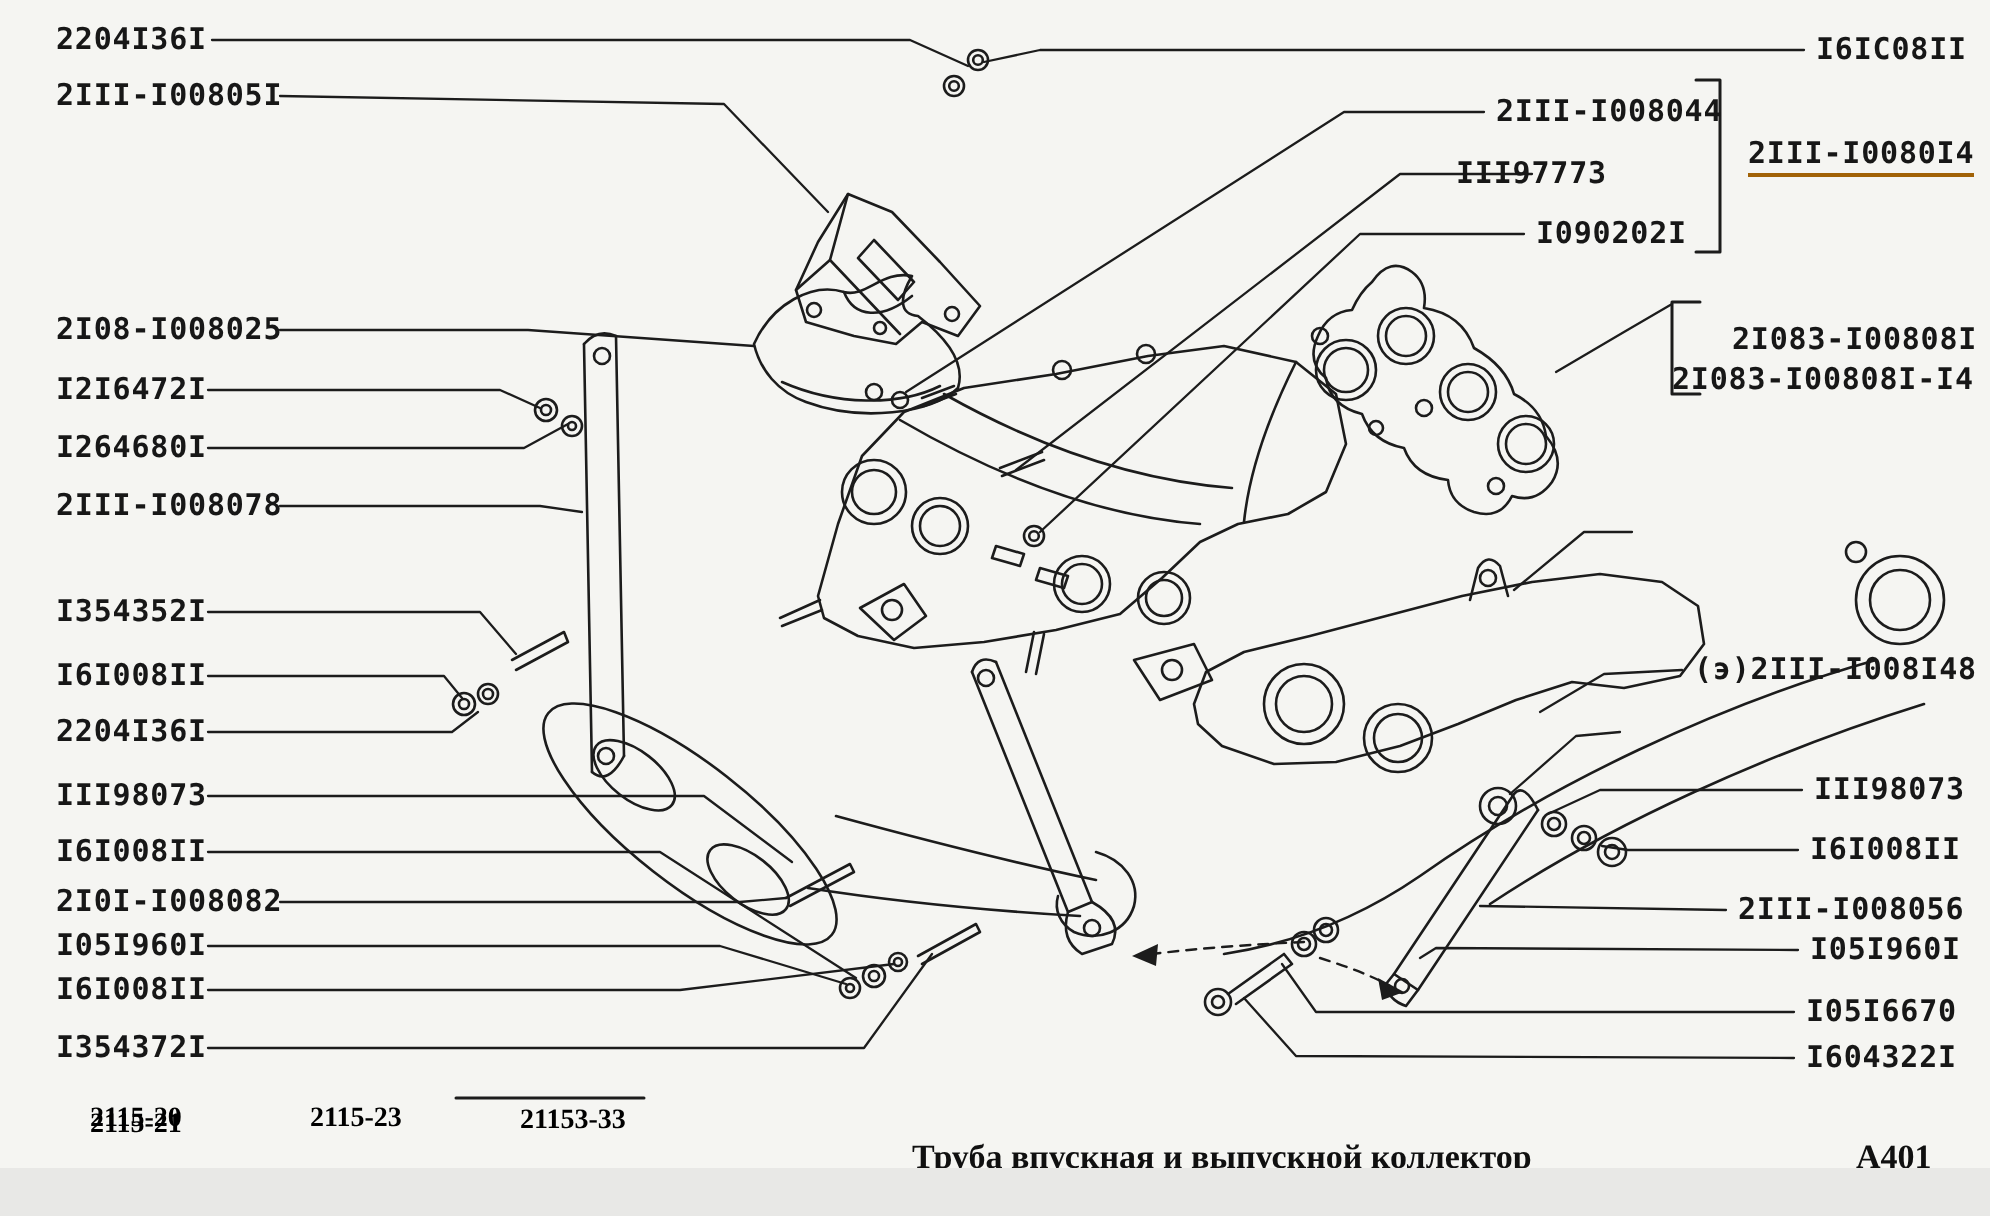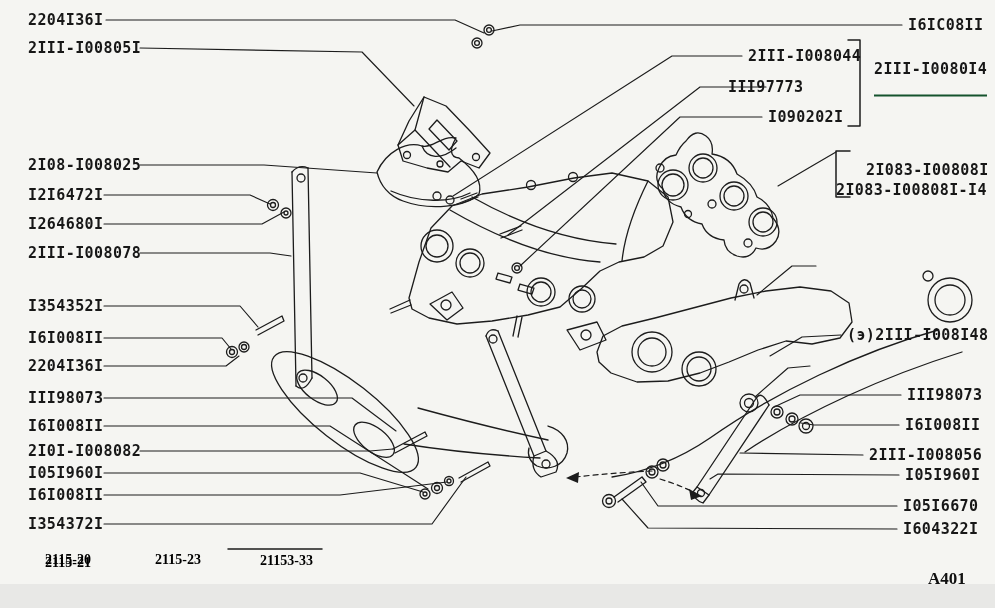--- a/index.html
+++ b/index.html
@@ -7,21 +7,21 @@
     position:relative;width:995px;height:584px;margin:0 auto;
     background:#f5f5f2;overflow:hidden;
     font-family:"DejaVu Sans Mono",monospace;
   }
   .plabel{
     position:absolute;
     font:600 15px/1 "DejaVu Sans Mono",monospace;
     color:#171717;letter-spacing:.4px;white-space:nowrap;
     transform:translateY(-50%);
   }
-  .plabel.u{border-bottom:2px solid #14532d;padding-bottom:18px;text-align:right;}
+  .plabel.u{border-bottom:2px solid #a16207;padding-bottom:2px;text-align:right;}
   .fnum{
     position:absolute;
     font:700 14px/1 "Liberation Serif",serif;
     color:#000000;white-space:nowrap;
   }
   .ftitle{
     position:absolute;
     font:700 17px/1 "Liberation Serif",serif;
     color:#101010;white-space:nowrap;
   }
@@ -275,15 +275,16 @@
   <div class="plabel" style="left:905px;top:425px">I6I008II</div>
   <div class="plabel" style="left:869px;top:455px">2III-I008056</div>
   <div class="plabel" style="left:905px;top:475px">I05I960I</div>
   <div class="plabel" style="left:903px;top:506px">I05I6670</div>
   <div class="plabel" style="left:903px;top:529px">I604322I</div>
 
   <div class="fnum" style="left:45px;top:553px">2115-20</div>
   <div class="fnum" style="left:45px;top:556px">2115-21</div>
   <div class="fnum" style="left:155px;top:553px">2115-23</div>
   <div class="fnum" style="left:260px;top:554px">21153-33</div>
+  <div class="ftitle" style="left:456px;top:570px">Труба впускная и выпускной коллектор</div>
   <div class="ftitle" style="left:928px;top:570px">А401</div>
 
 </div>
 
 </body></html>

